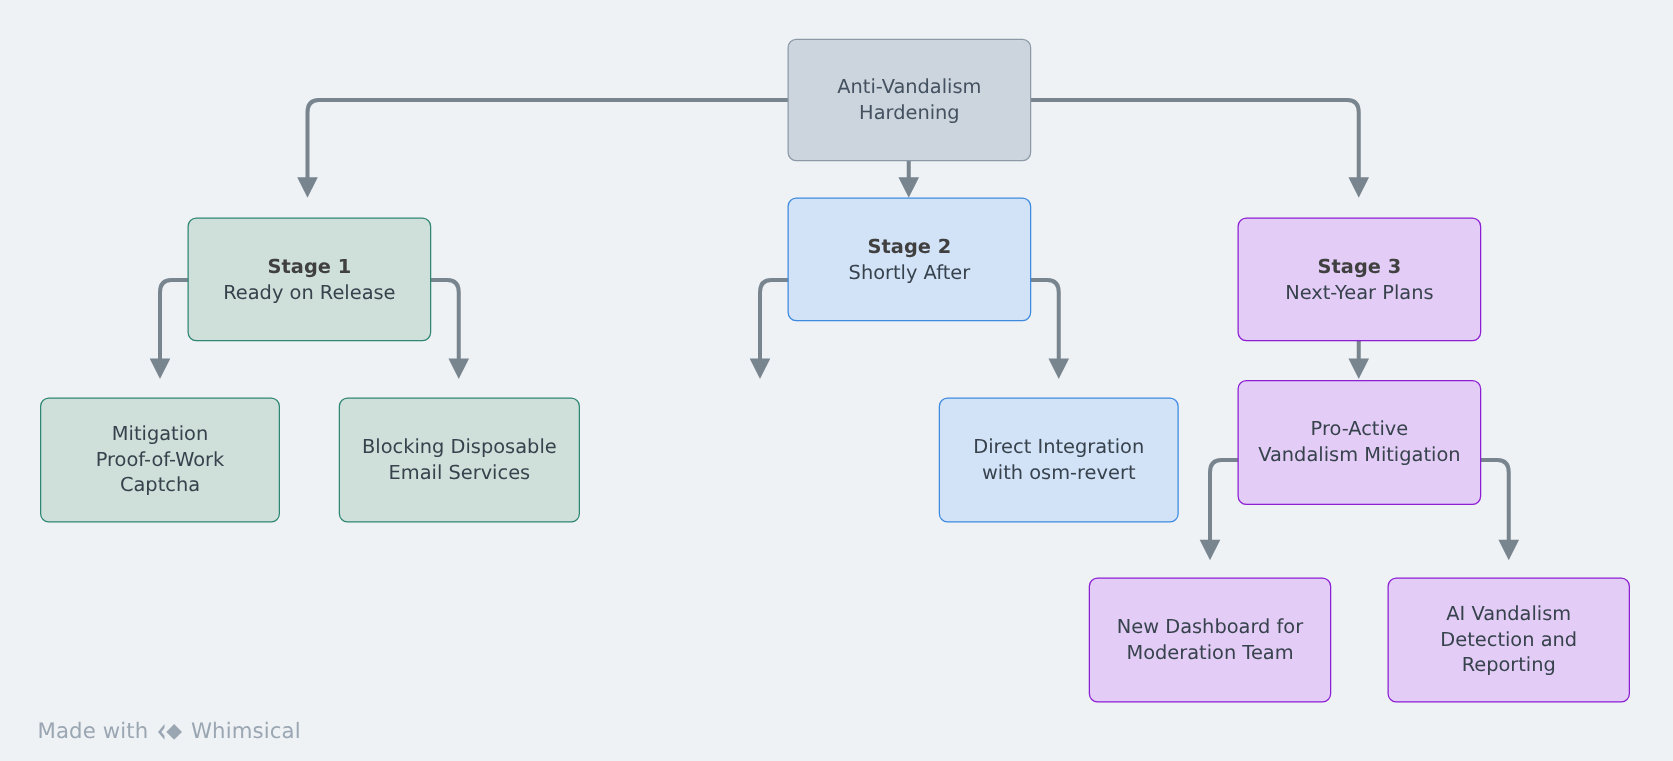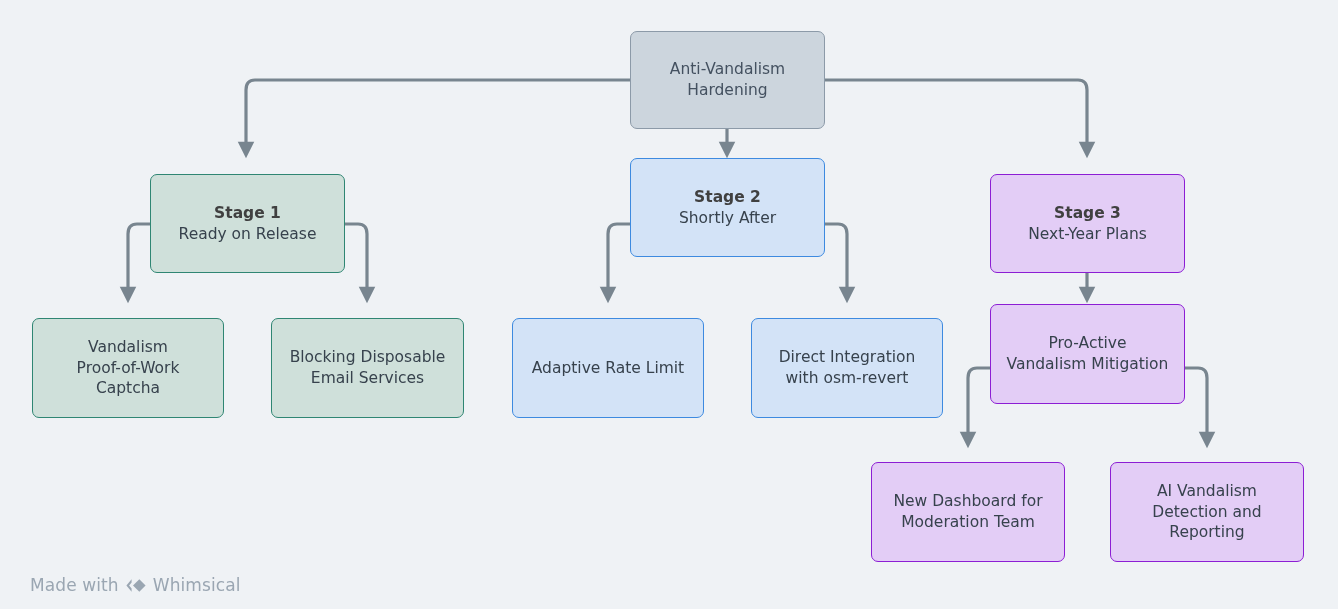--- a/index.html
+++ b/index.html
@@ -125,38 +125,35 @@
     <div class="label">Anti-Vandalism</div>
     <div class="label">Hardening</div>
   </div>
 
   <div class="node n-green" style="left:150px; top:174px; width:195px; height:99px;">
     <div class="title">Stage 1</div>
     <div class="sub">Ready on Release</div>
   </div>
 
   <div class="node n-green" style="left:32px; top:318px; width:192px; height:100px;">
-    <div class="label">Vandalism</div>
+    <div class="label">Mitigation</div>
     <div class="label">Proof-of-Work</div>
     <div class="label">Captcha</div>
   </div>
 
   <div class="node n-green" style="left:271px; top:318px; width:193px; height:100px;">
     <div class="label">Blocking Disposable</div>
     <div class="label">Email Services</div>
   </div>
 
   <div class="node n-blue" style="left:630px; top:158px; width:195px; height:99px;">
     <div class="title">Stage 2</div>
     <div class="sub">Shortly After</div>
   </div>
 
-  <div class="node n-blue" style="left:512px; top:318px; width:192px; height:100px;">
-    <div class="label">Adaptive Rate Limit</div>
-  </div>
 
   <div class="node n-blue" style="left:751px; top:318px; width:192px; height:100px;">
     <div class="label">Direct Integration</div>
     <div class="label">with osm-revert</div>
   </div>
 
   <div class="node n-purple" style="left:990px; top:174px; width:195px; height:99px;">
     <div class="title">Stage 3</div>
     <div class="sub">Next-Year Plans</div>
   </div>

